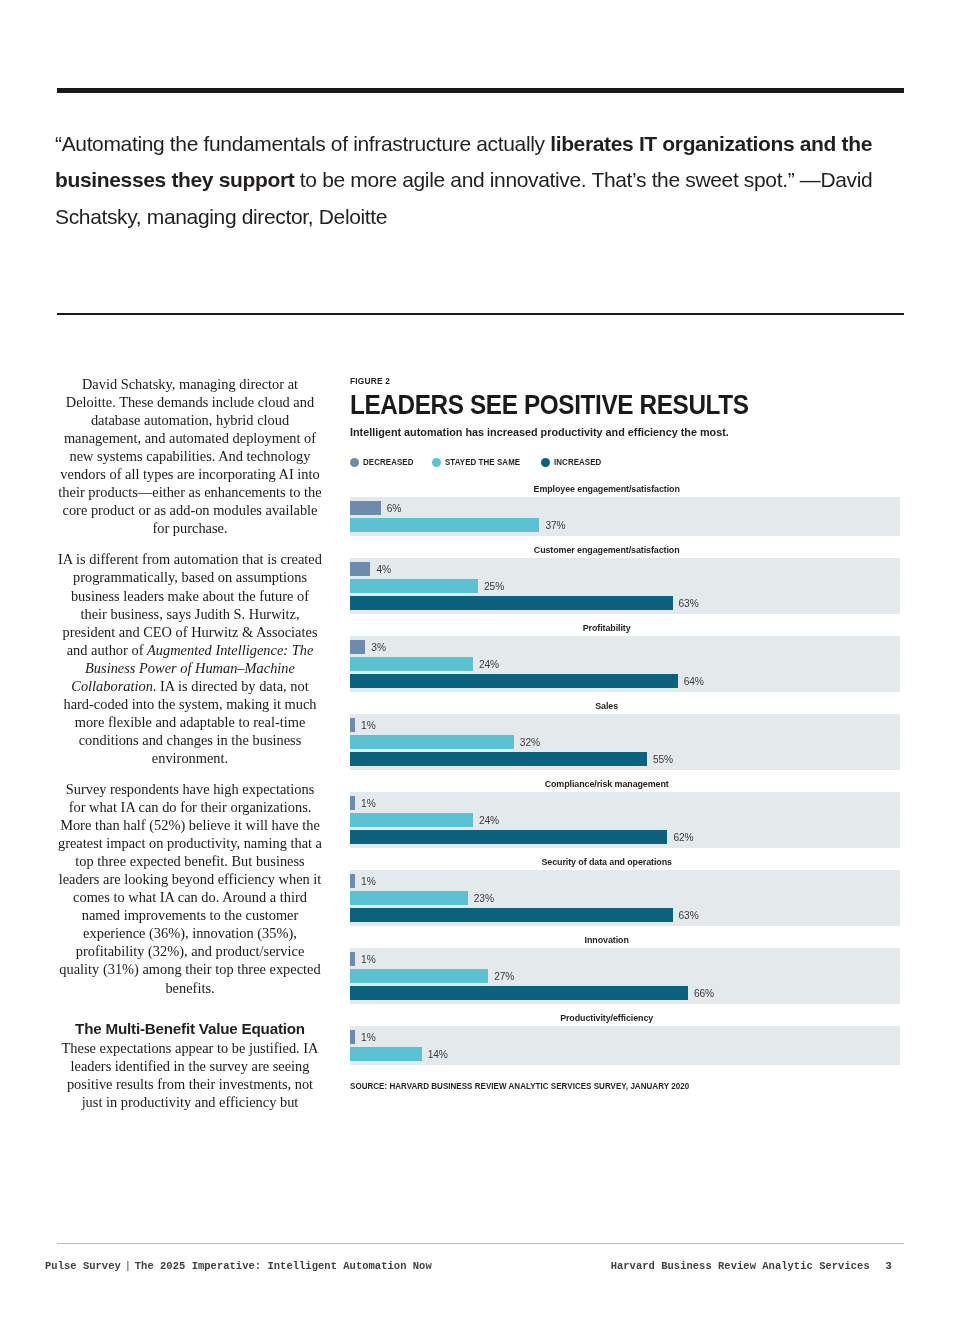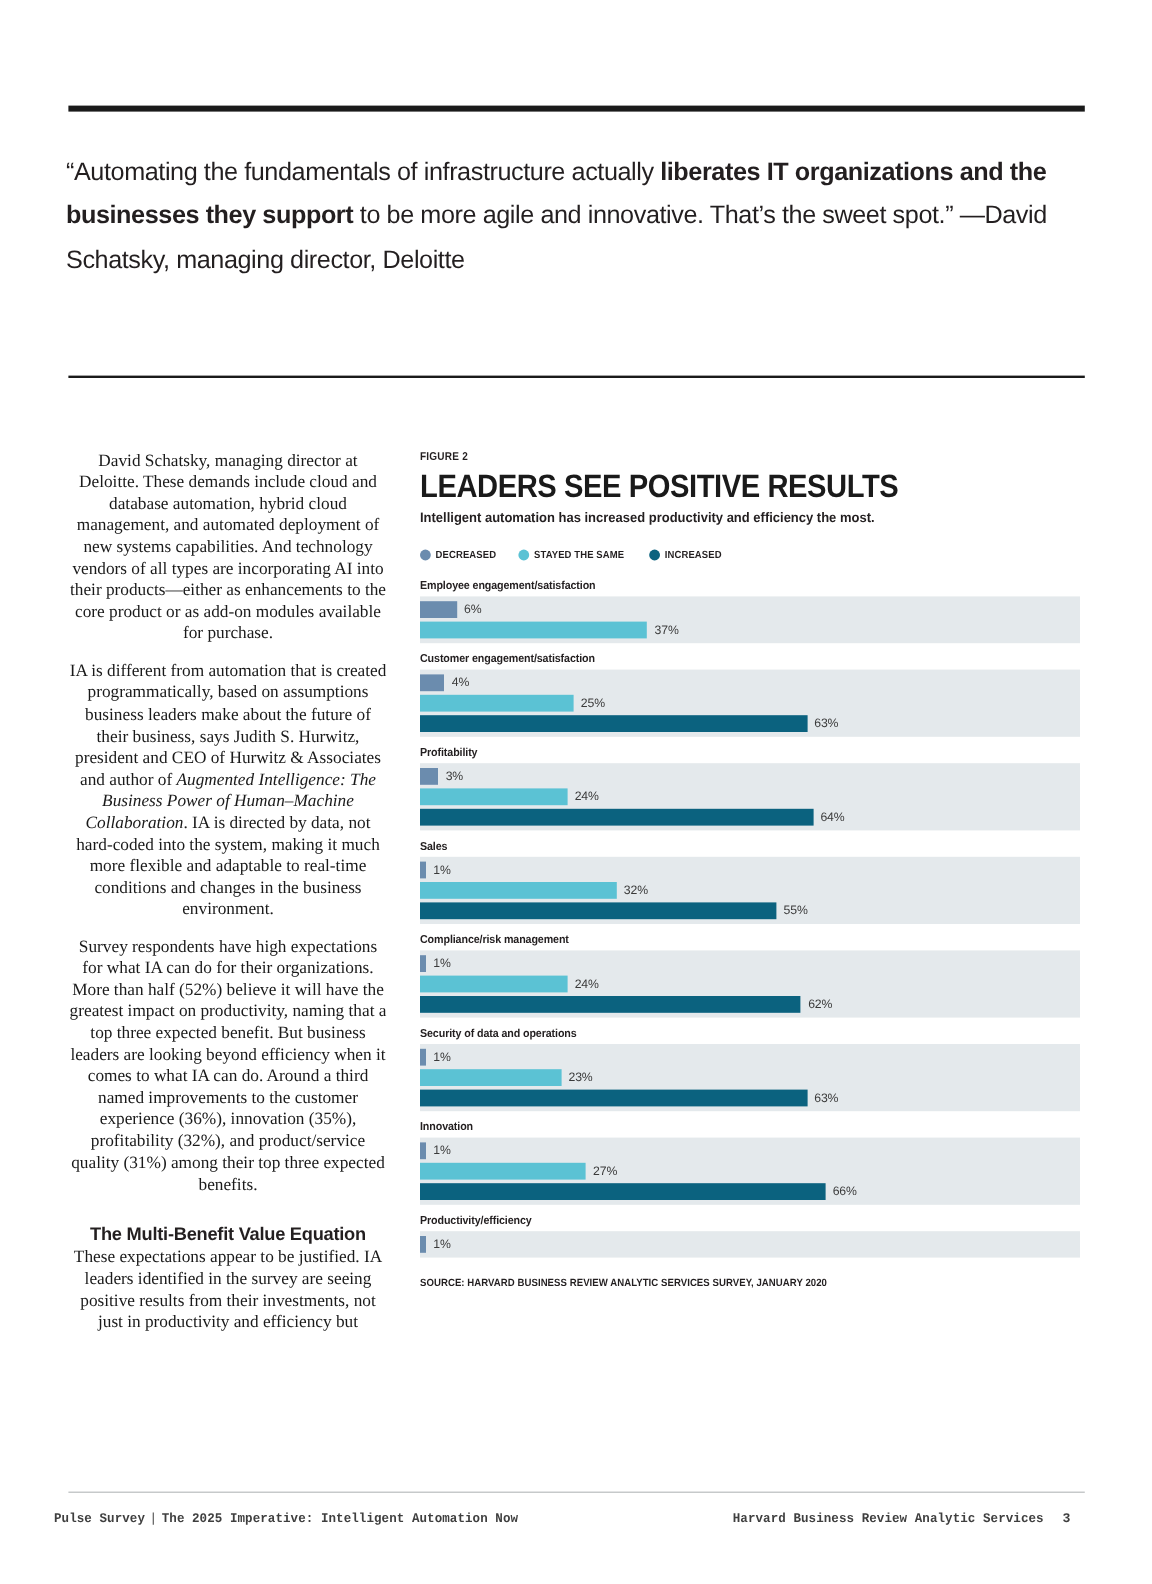--- a/index.html
+++ b/index.html
@@ -155,20 +155,21 @@
     color: #231f20;
     white-space: nowrap;
   }
 
   
   .groups {
     margin-top: 14px;
   }
   .group {
     margin-bottom: 8px;
+    text-align: center;
   }
   .group-label {
     font-family: "Liberation Sans", sans-serif;
     font-weight: 700;
     font-size: 9.6px;
     letter-spacing: -0.1px;
     transform: scaleX(0.93);
     transform-origin: left center;
     color: #231f20;
     margin-bottom: 3px;
@@ -420,20 +421,24 @@
             </div>
           </div>
         </div>
         <div class="group">
           <div class="group-label">Productivity/efficiency</div>
           <div class="band" style="background: rgb(228, 233, 236);">
             <div class="bar-row">
               <div class="bar" style="width: 5.12px; background: rgb(107, 140, 174);"></div>
               <span class="bar-value">1%</span>
             </div>
+            <div class="bar-row">
+              <div class="bar" style="width: 71.68px; background: rgb(91, 194, 212);"></div>
+              <span class="bar-value">14%</span>
+            </div>
           </div>
         </div>
       </div>
 
     <div class="fig-source">SOURCE: HARVARD BUSINESS REVIEW ANALYTIC SERVICES SURVEY, JANUARY 2020</div>
   </div>
 
   <div class="rule-bottom"></div>
   <div class="footer">
     <div class="footer-left">

